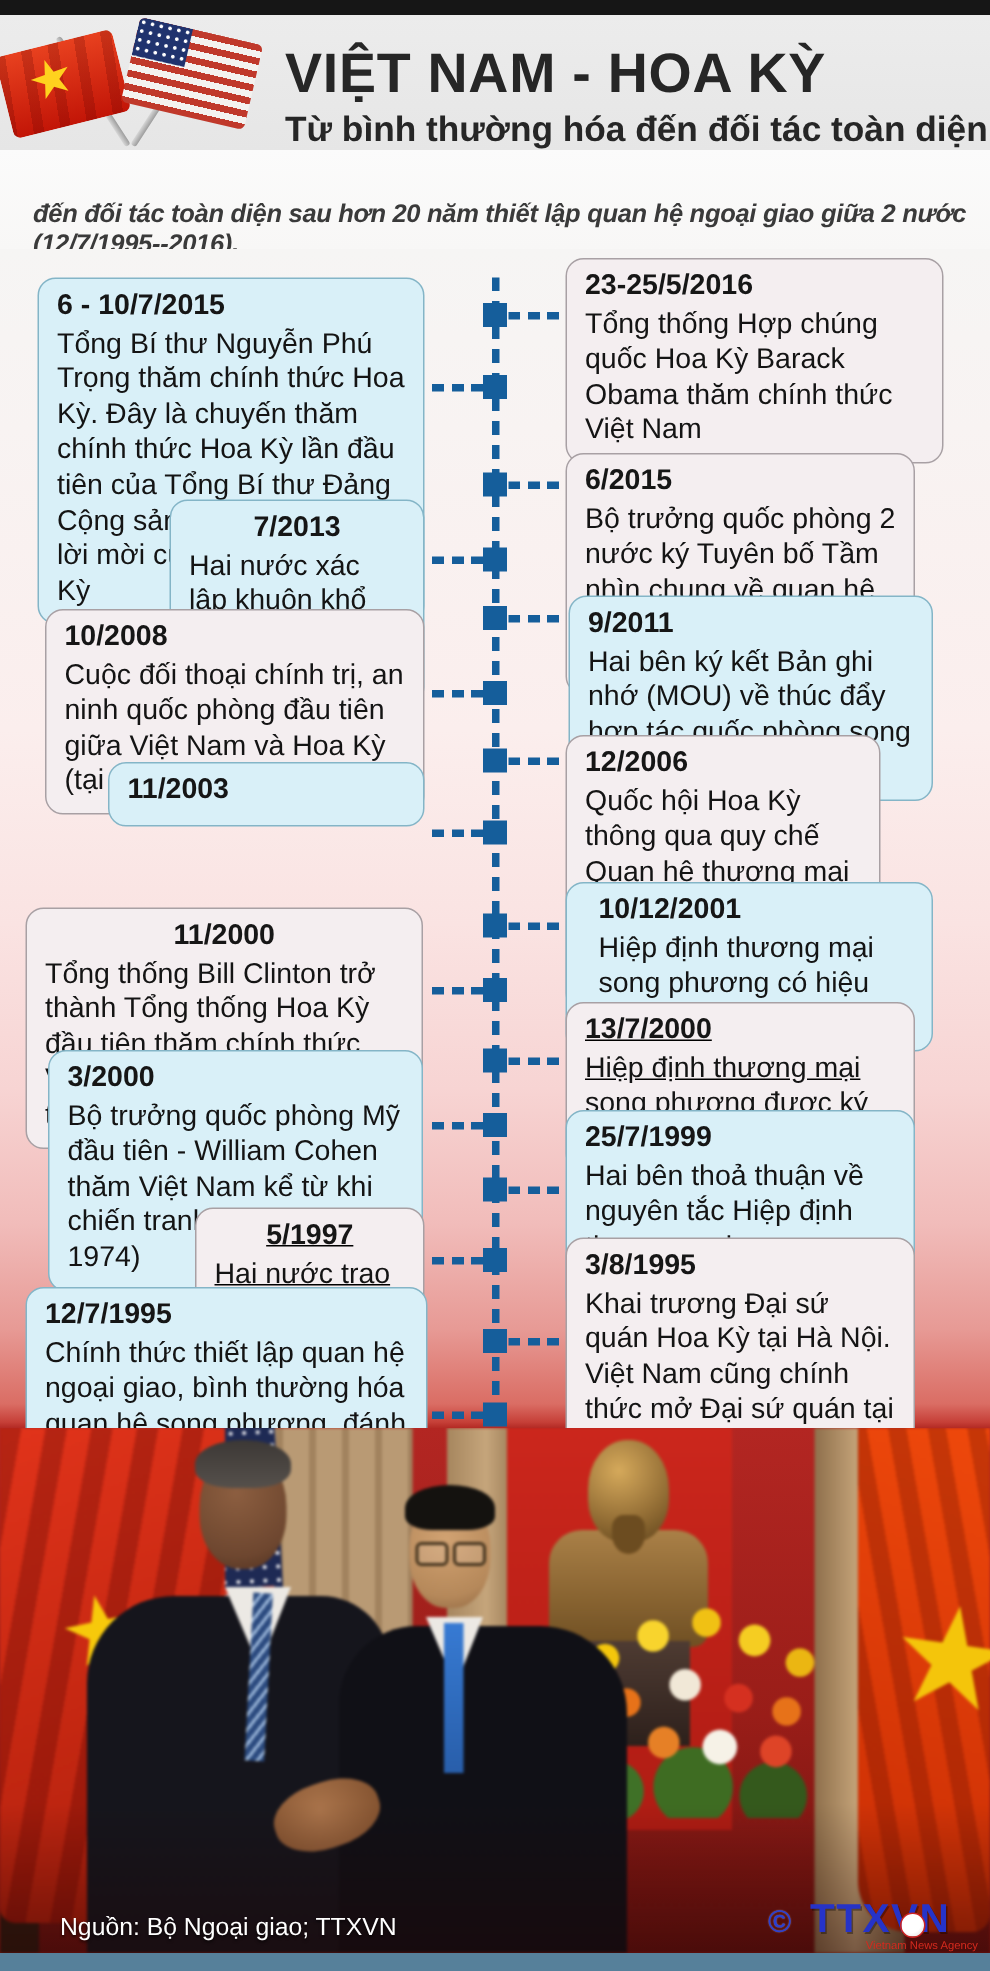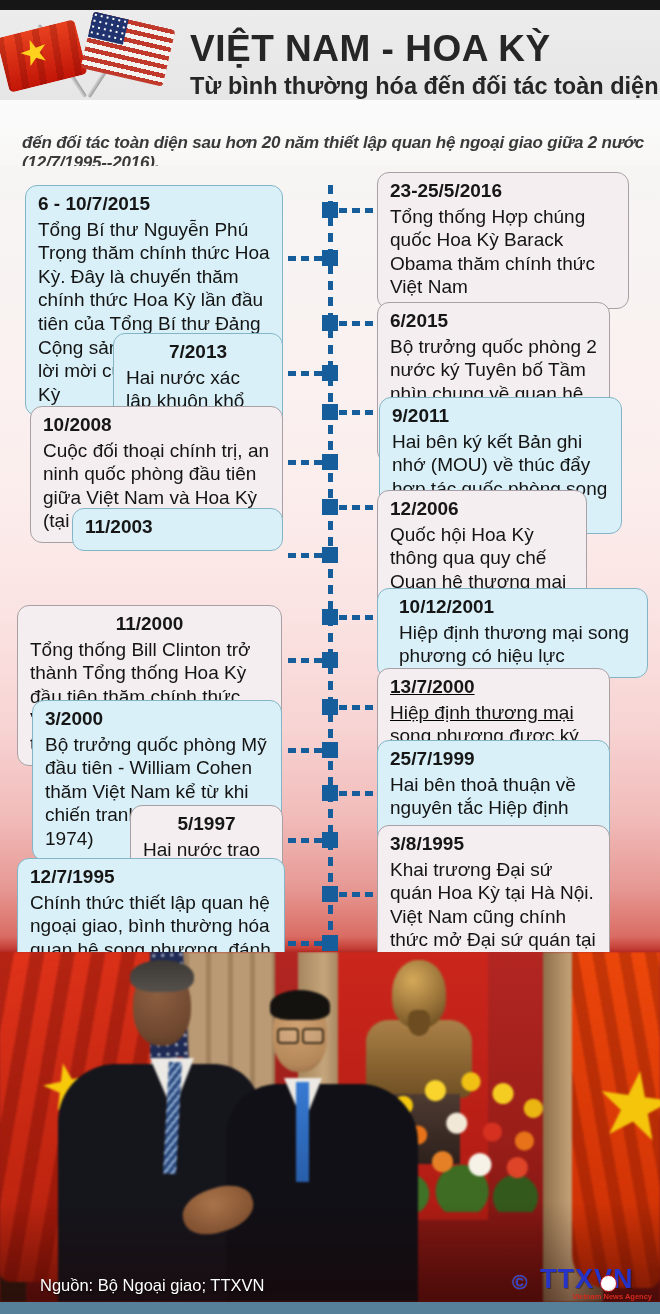--- a/index.html
+++ b/index.html
@@ -126,21 +126,21 @@
 
   
   .source{left:40px;top:1276px;font-size:16.5px;color:#ffffff;text-shadow:0 1px 2px rgba(0,0,0,.65);}
   .logo{left:512px;top:1264px;width:142px;height:38px;}
   .logo-copy{position:absolute;left:0;top:6px;font-size:21px;font-weight:bold;color:#2b3fd0;
      text-shadow:0 0 1px rgba(255,255,255,.4);}
   .logo-text{position:absolute;left:28px;top:0;font-size:27px;font-weight:900;letter-spacing:1px;
      color:#2633c8;text-shadow:1px 1px 0 rgba(0,0,0,.35);}
   .logo-globe{position:absolute;left:88px;top:11px;width:15px;height:15px;border-radius:50%;
      background:radial-gradient(circle at 40% 35%,#ffffff 55%,#d8d8d8);border:1.5px solid #cc2222;}
-  .logo-sub{position:absolute;right:2px;top:28px;font-size:7.5px;font-weight:bold;color:#d42a1e;}
+  .logo-sub{position:absolute;right:2px;top:28px;font-size:7.5px;font-weight:normal;color:#d42a1e;}
   .bottom-bar{left:0;top:1302px;width:660px;height:12px;background:#56809a;}
 </style>
 </head>
 <body>
 
 <div class="page">
 
   <div class="abs top-bar"></div>
 
   <div class="abs header">
@@ -215,21 +215,21 @@
   </div>
   <div class="tl-node" style="left: 322px; top: 499px;"></div>
   <div class="tl-hdash" style="top: 505px; left: 339px;"></div>
 
   <div class="tl-box blue" style="left: 72px; top: 508px; width: 211px;">
     <div class="tl-date">11/2003</div>
   </div>
   <div class="tl-node" style="left: 322px; top: 547px;"></div>
   <div class="tl-hdash" style="top: 553px; left: 288px;"></div>
 
-  <div class="tl-box blue" style="left: 377px; top: 588px; width: 271px; padding-left: 21px;">
+  <div class="tl-box blue" style="left: 377px; top: 588px; width: 245px; padding-left: 21px;">
     <div class="tl-date">10/12/2001</div>
     <div class="tl-text"><span class="tl-text-plain">Hiệp định thương mại song phương có hiệu lực</span></div>
   </div>
   <div class="tl-node" style="left: 322px; top: 609px;"></div>
   <div class="tl-hdash" style="top: 615px; left: 339px;"></div>
 
   <div class="tl-box pink center" style="left: 17px; top: 605px; width: 265px;">
     <div class="tl-date">11/2000</div>
     <div class="tl-text"><span class="tl-text-plain">Tổng thống Bill Clinton trở thành Tổng thống Hoa Kỳ đầu tiên thăm chính thức Việt Nam kể từ khi chiến tranh kết thúc</span></div>
   </div>
@@ -250,21 +250,21 @@
   <div class="tl-node" style="left: 322px; top: 742px;"></div>
   <div class="tl-hdash" style="top: 748px; left: 288px;"></div>
 
   <div class="tl-box blue" style="left: 377px; top: 740px; width: 233px;">
     <div class="tl-date">25/7/1999</div>
     <div class="tl-text"><span class="tl-text-plain">Hai bên thoả thuận về nguyên tắc Hiệp định thương mại song phương</span></div>
   </div>
   <div class="tl-node" style="left: 322px; top: 785px;"></div>
   <div class="tl-hdash" style="top: 791px; left: 339px;"></div>
 
-  <div class="tl-box pink center" style="left: 130px; top: 805px; width: 153px;">
+  <div class="tl-box pink center" style="left: 130px; top: 805px; width: 153px; text-decoration: underline;">
     <div class="tl-date">5/1997</div>
     <div class="tl-text"><span class="tl-text-plain">Hai nước trao đổi đại sứ</span></div>
   </div>
   <div class="tl-node" style="left: 322px; top: 832px;"></div>
   <div class="tl-hdash" style="top: 838px; left: 288px;"></div>
 
   <div class="tl-box pink" style="left: 377px; top: 825px; width: 233px;">
     <div class="tl-date">3/8/1995</div>
     <div class="tl-text"><span class="tl-text-plain">Khai trương Đại sứ quán Hoa Kỳ tại Hà Nội. Việt Nam cũng chính thức mở Đại sứ quán tại thủ đô Washington</span></div>
   </div>

